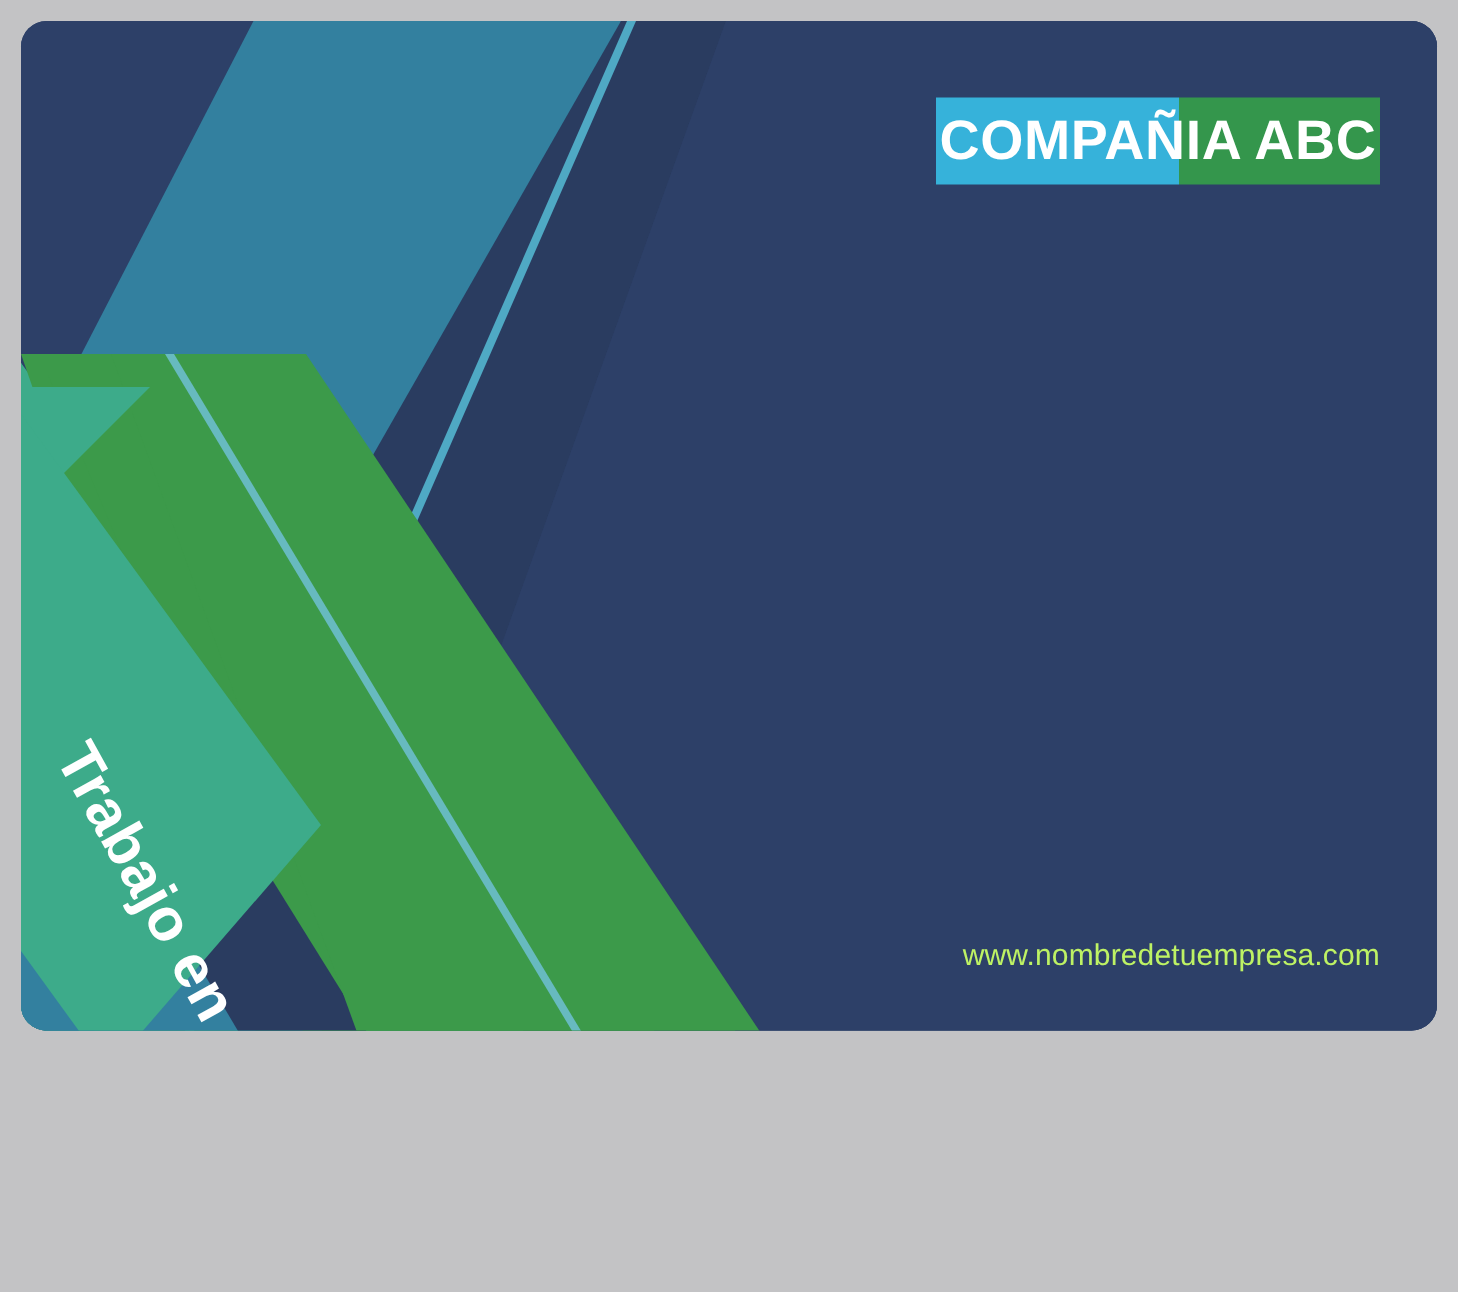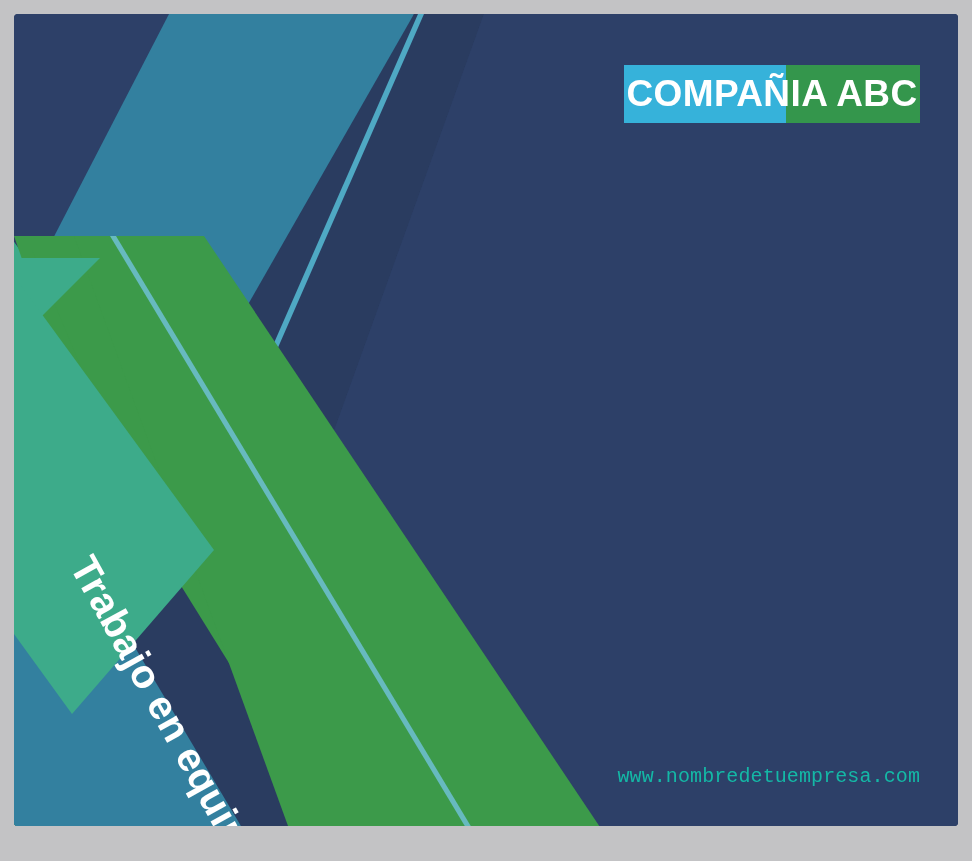--- a/index.html
+++ b/index.html
@@ -17,25 +17,24 @@
     position: relative;
     width: 972px;
     height: 861px;
     background: #c3c3c5;
   }
   #card {
     position: absolute;
     left: 14px;
     top: 14px;
     width: 944px;
-    height: 812px;
-    border-radius: 4px;
+    height: 673px;
+    border-radius: 17px;
     overflow: hidden;
     background: #2d4068;
-    text-align: right;
   }
   #art {
     position: absolute;
     left: 0;
     top: 0;
     width: 944px;
     height: 834px;
     display: block;
   }
   
@@ -91,25 +90,25 @@
     white-space: nowrap;
     line-height: 60px;
     font-family: "Liberation Sans", sans-serif;
     pointer-events: none;
   }
   
   #website {
     position: absolute;
     right: 38px;
     bottom: 38px;
-    color: #14b8a6;
+    color: #bef264;
     font-size: 20px;
     letter-spacing: 0.1px;
     white-space: nowrap;
-    font-family: Liberation Mono, monospace;
+    font-family: Liberation Sans, sans-serif;
   }
 </style>
 </head>
 <body>
 
 <div id="stage">
 
   <div id="card">
 
     <svg id="art" viewBox="0 0 944 834" width="944" height="834" preserveAspectRatio="none" aria-hidden="true">

